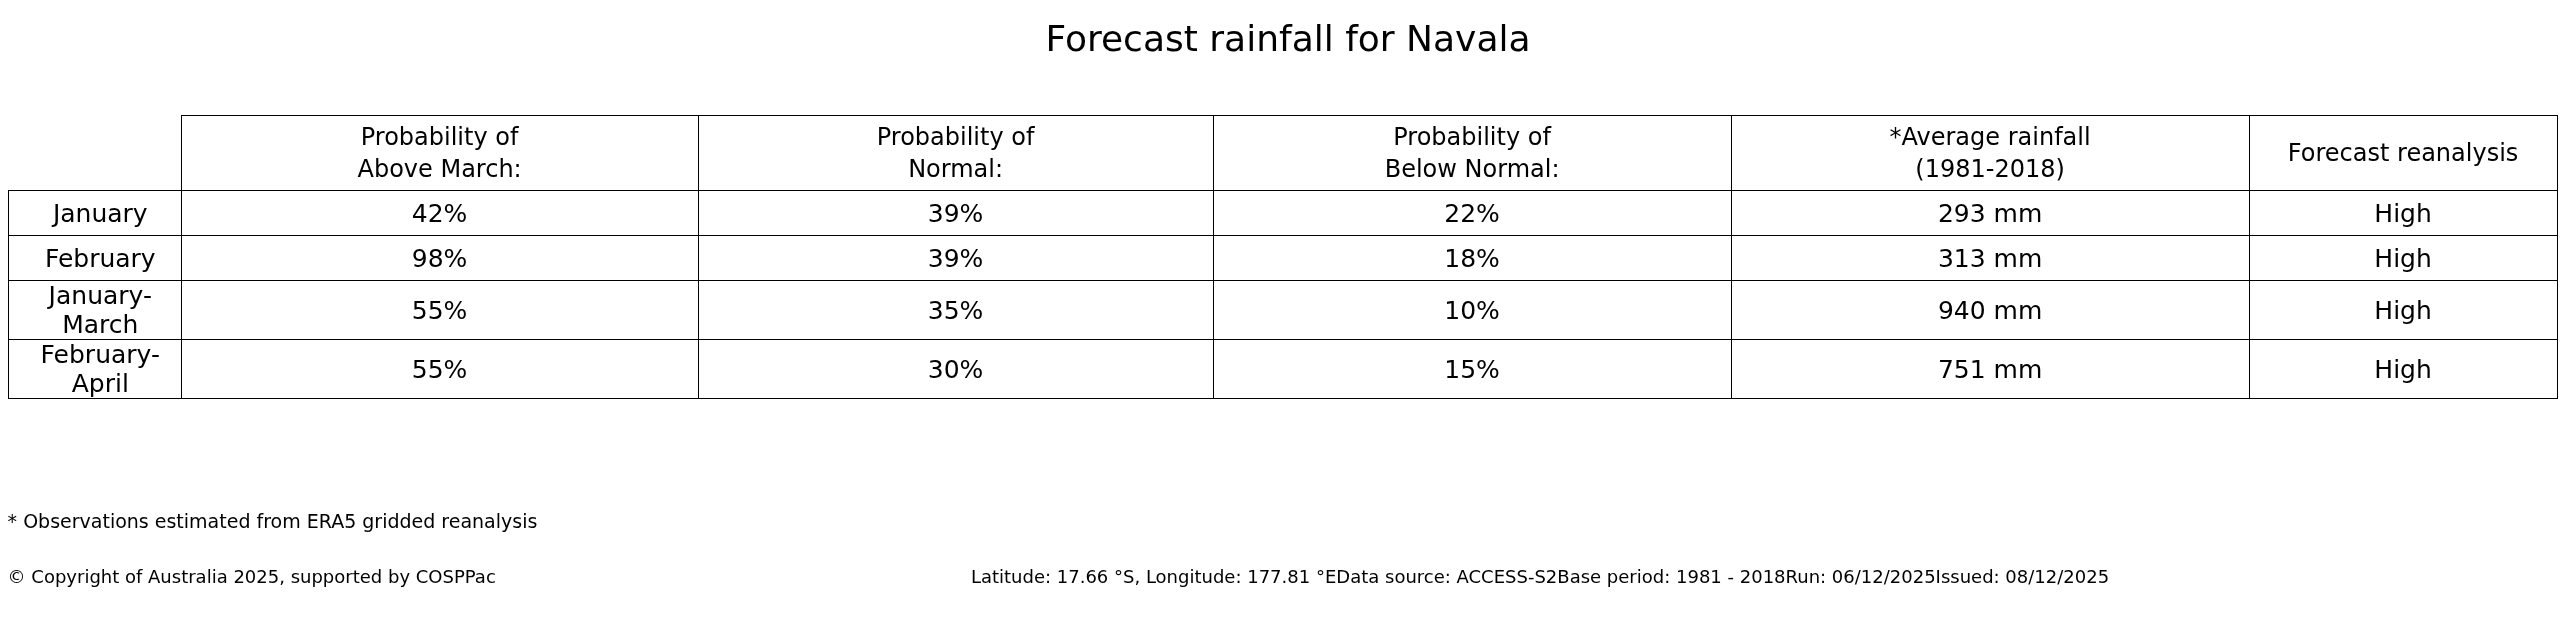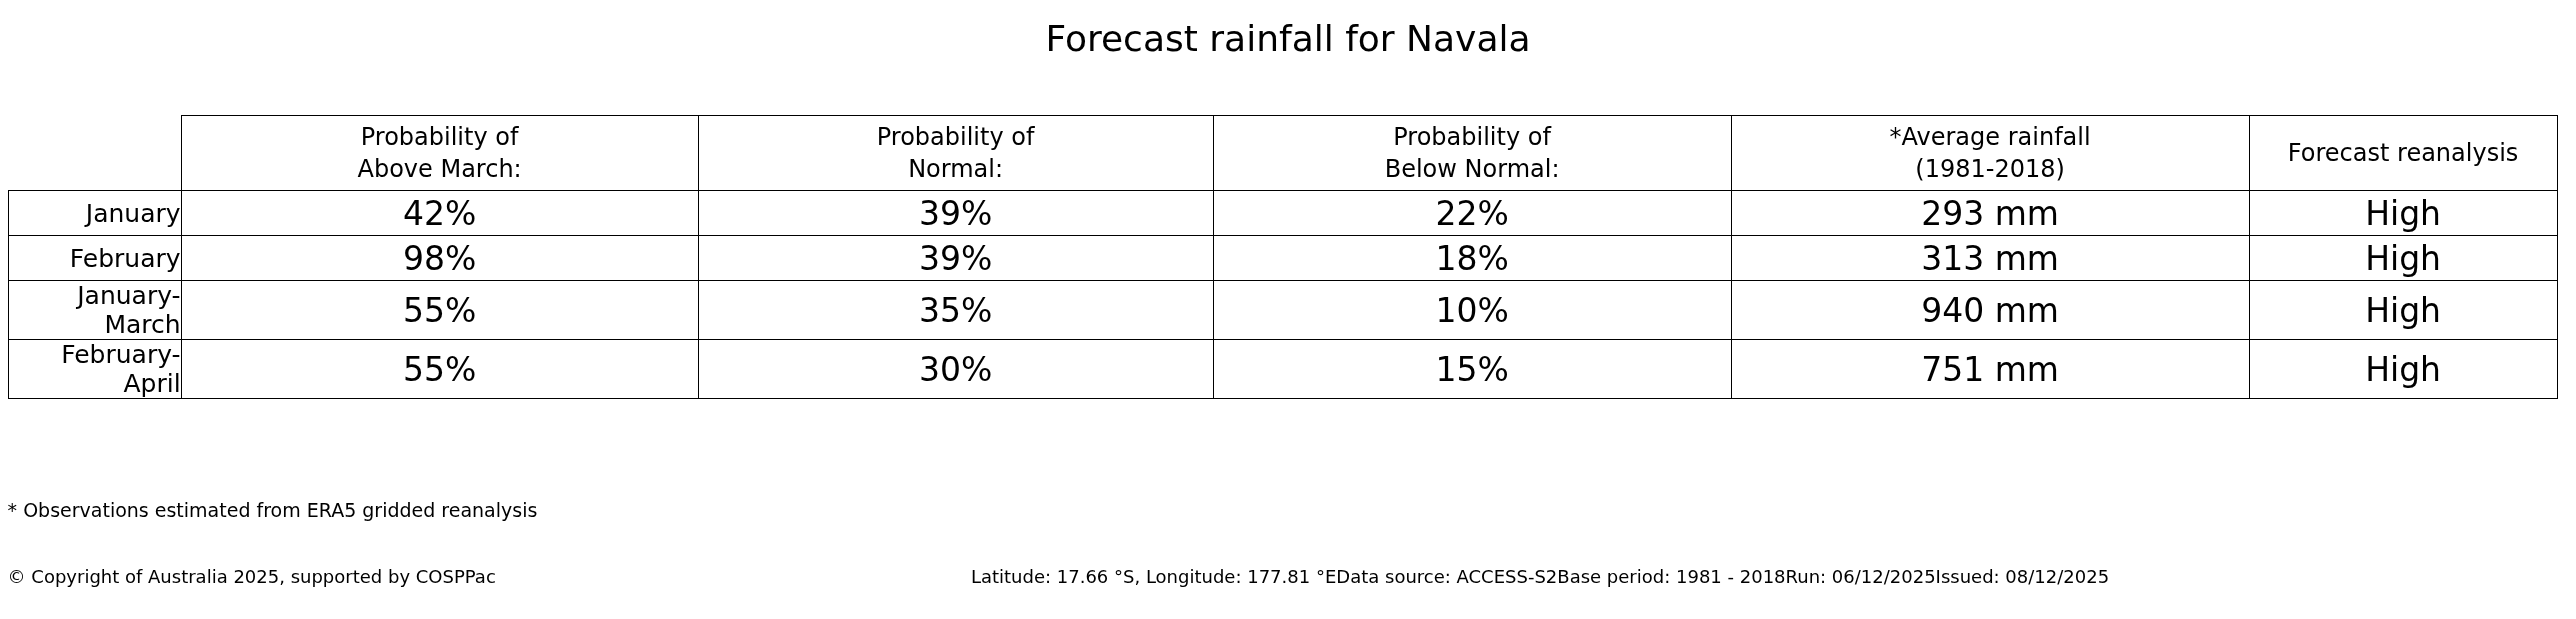--- a/index.html
+++ b/index.html
@@ -53,31 +53,31 @@
   table.forecast thead th {
     height: 74px;
     line-height: 32px;
     font-size: 24px;
   }
   table.forecast thead th.corner {
     border: none;
   }
   table.forecast tbody td {
     height: 44px;
-    font-size: 33px;
+    font-size: 25px;
   }
   table.forecast tbody td.rowhead {
-    text-align: right;
+    text-align: center;
     padding-left: 11.4px;
     font-size: 25px;
   }
   .footnote {
     position: absolute;
     left: 7.6px;
-    top: 499px;
+    top: 510px;
     font-size: 19px;
   }
   .footer {
     position: absolute;
     left: 0;
     top: 566px;
     width: 2576px;
     height: 38px;
     font-size: 18px;
     padding-left: 44px;

